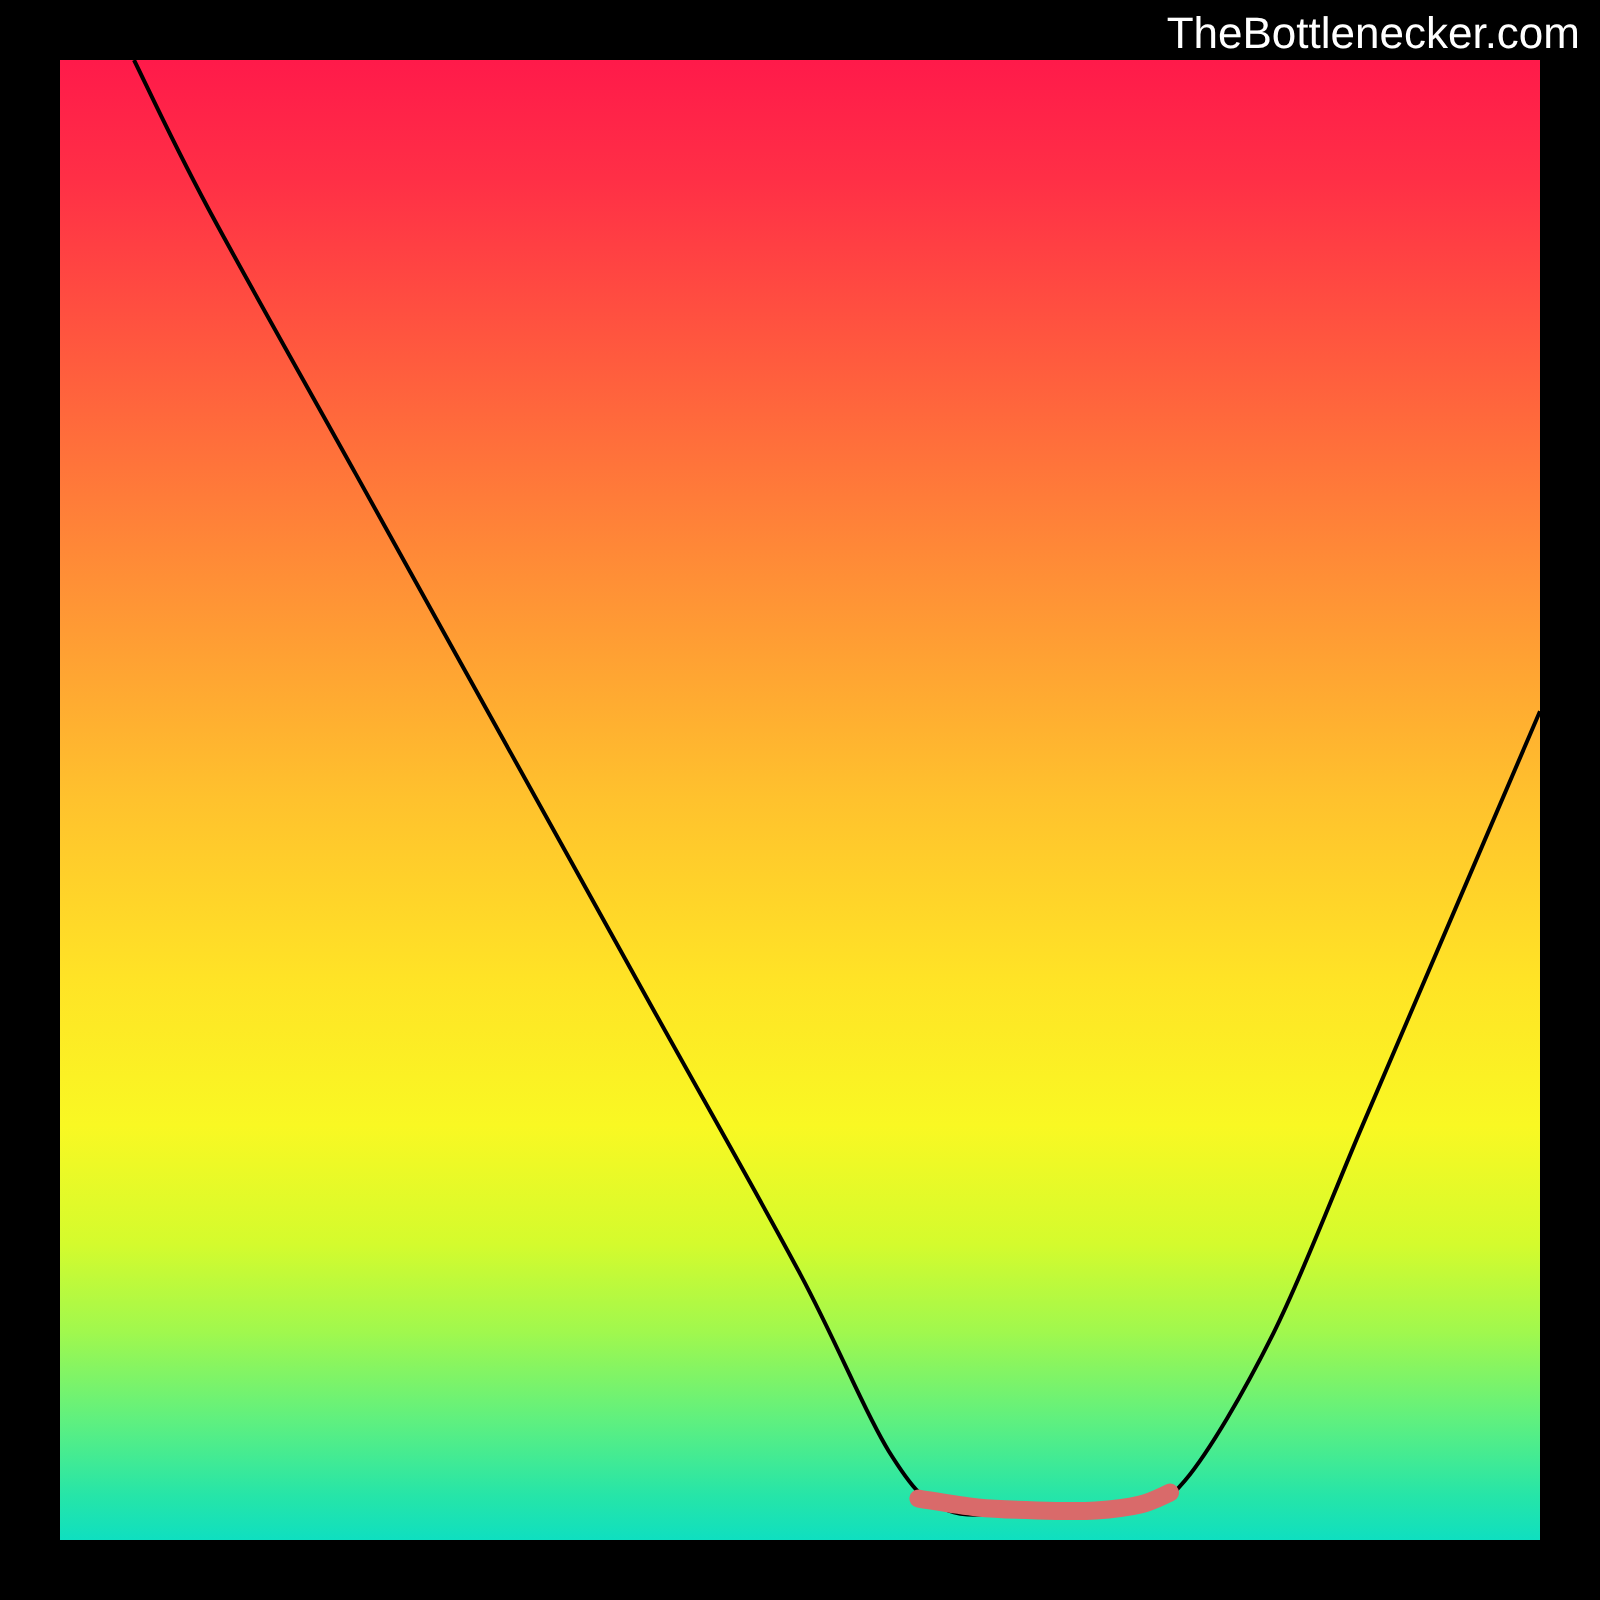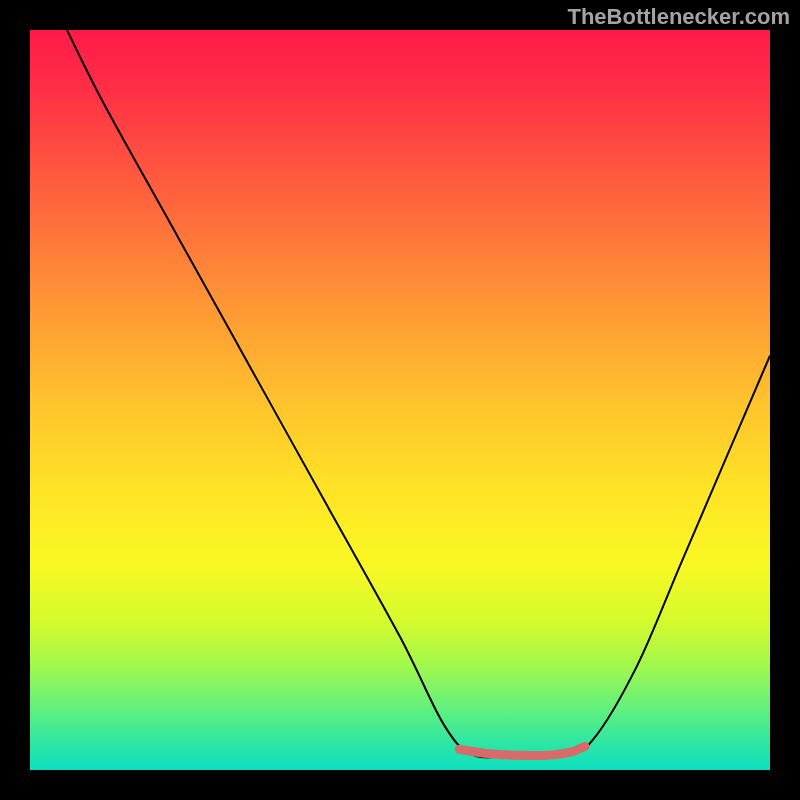--- a/index.html
+++ b/index.html
@@ -8,23 +8,23 @@
     height: 800px;
     background: #000;
     position: relative;
     overflow: hidden;
     font-family: Arial, sans-serif;
   }
   .watermark {
     position: absolute;
     top: 4px;
     right: 10px;
-    color: #a3a3a3;
+    color: #ffffff;
     font-size: 22px;
-    font-weight: 700;
+    font-weight: 400;
     z-index: 10;
   }
   .plot-frame {
     position: absolute;
     top: 30px;
     left: 30px;
     width: 740px;
     height: 740px;
     background: #000;
   }

